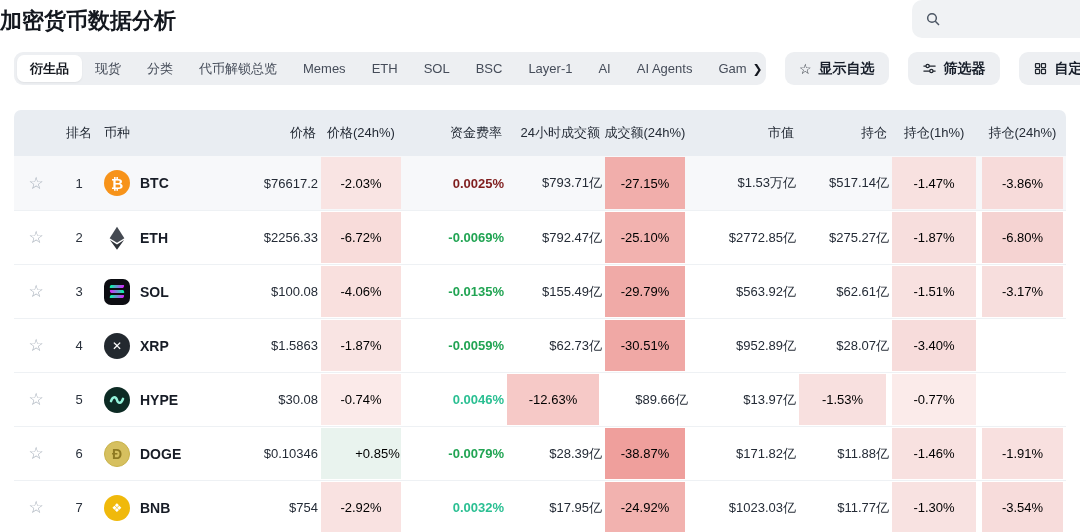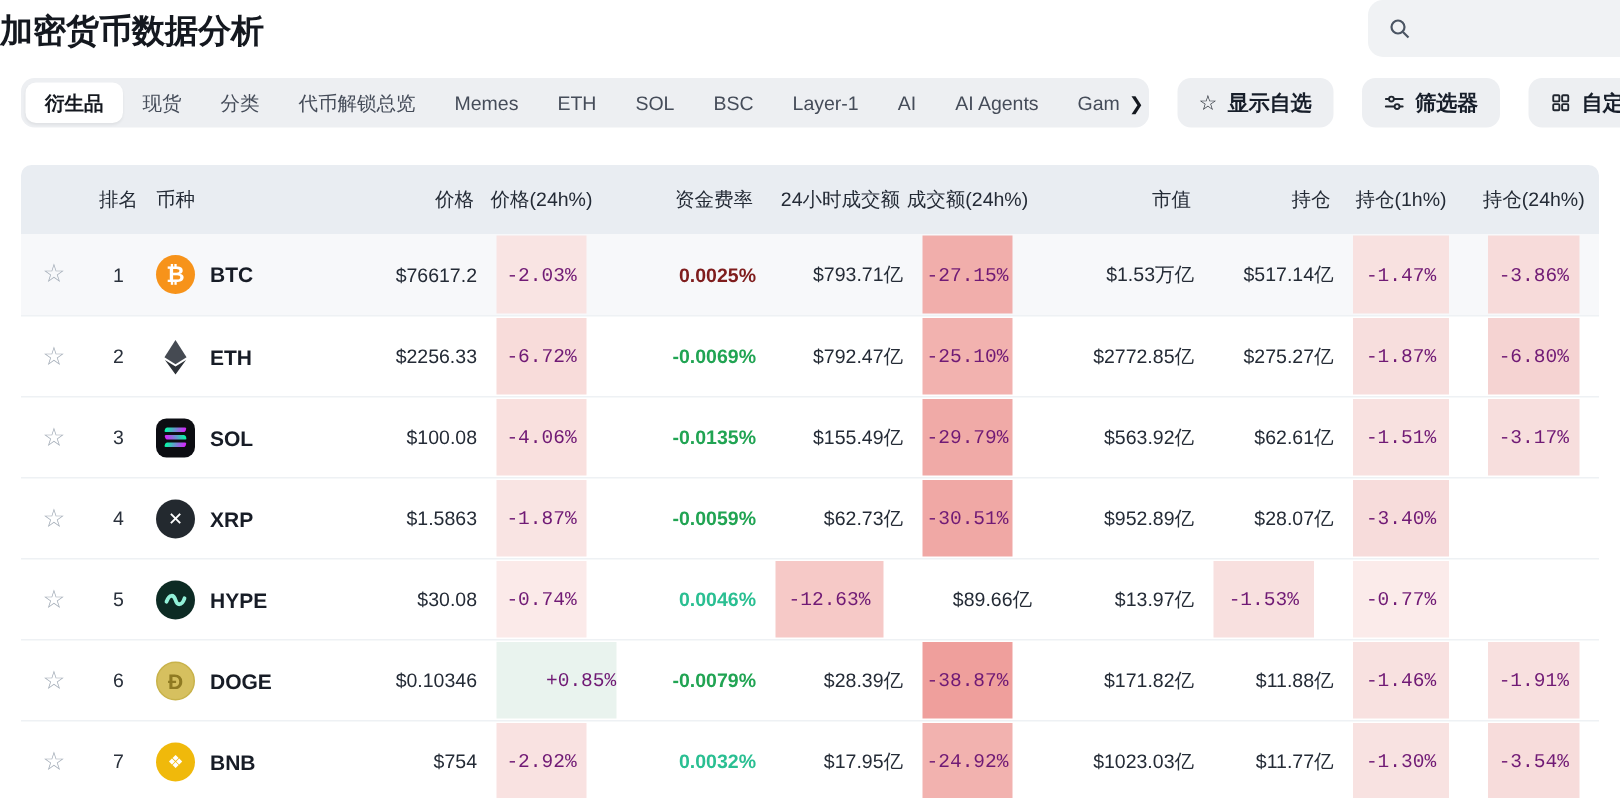--- a/index.html
+++ b/index.html
@@ -39,22 +39,22 @@
   .td { display:flex; align-items:center; font-size:13px; color:#242b36; }
   .hc { padding:0 2px; }
   .num, .hnum { justify-content:flex-end; }
   .cen, .hcen { justify-content:center; }
   .c2 { padding-left:4px; }
   .star { color:#a4adb8; font-size:17px; margin:0 auto; cursor:pointer; }
   .rank { justify-content:center; color:#2a313c; }
   .sym { font-weight:bold; font-size:14px; color:#171c26; }
   .fund { font-weight:bold; }
   .band { padding:0; }
-  .fill { flex:1; margin:1px 13px; display:flex; align-items:center; justify-content:center;
-          font-size:13px; color:#701a75; height:calc(100% - 2px);font-family:Liberation Mono, monospace; }
+  .fill { flex:1; margin:1px 3px; display:flex; align-items:center; justify-content:center;
+          font-size:13px; color:#000000; height:calc(100% - 2px); }
 
   
   .cicon { width:26px; height:26px; border-radius:50%; display:flex; align-items:center;
            justify-content:center; margin-right:10px; font-weight:bold; flex:0 0 26px; }
   .btc { background:#f7931a; color:#fff; font-size:15px; }
   .xrp { background:#23292f; color:#fff; font-size:12px; }
   .doge { background:#d6c05f; color:#8f7a22; font-size:14px; border:1px solid #c8b24a; }
   .bnb { background:#f0b90b; color:#fff; font-size:12px; }
   .sol { background:#0c0d12; border-radius:7px; flex-direction:column; }
   .sol i { display:block; width:14px; height:2.6px; margin:1.3px 0; border-radius:1px;

